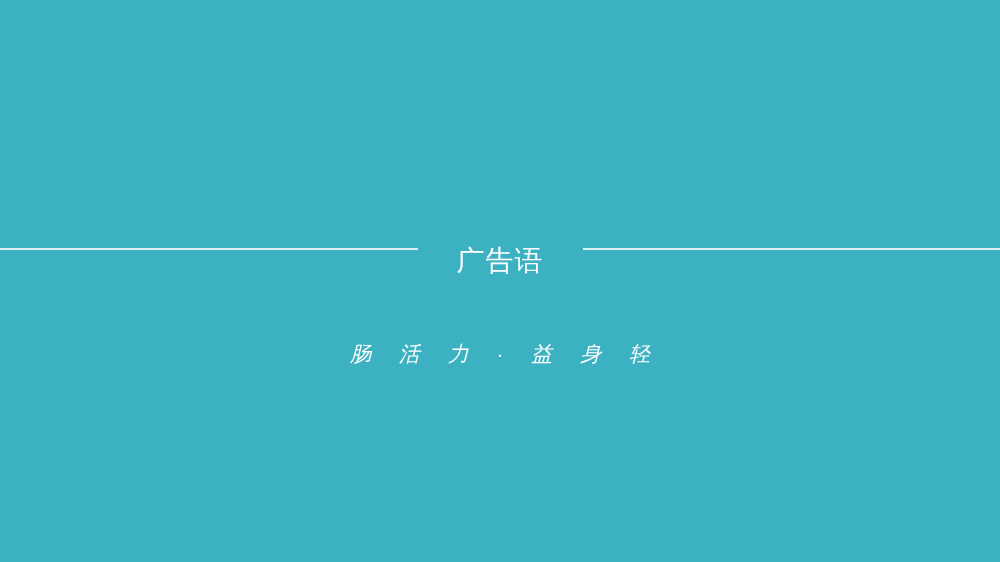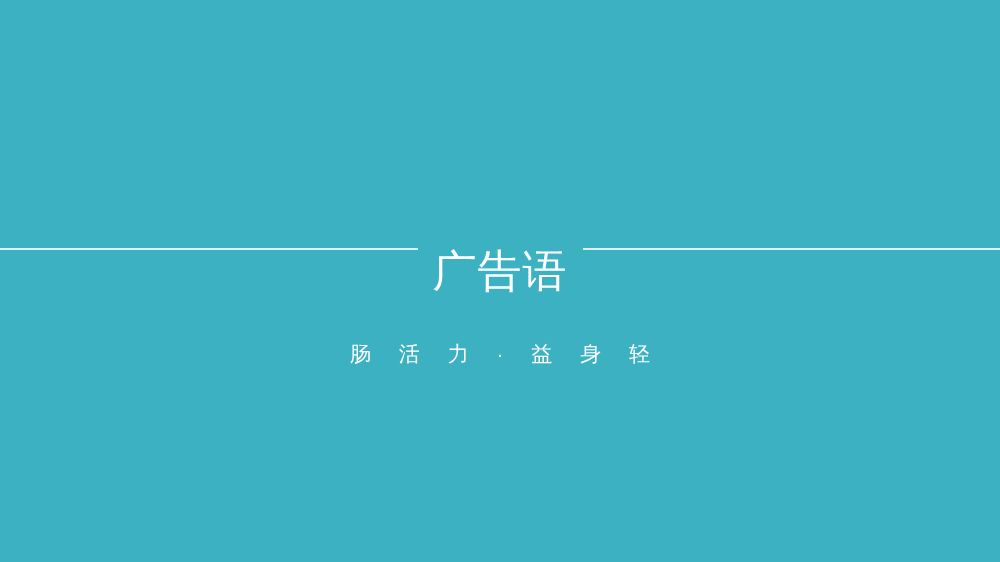--- a/index.html
+++ b/index.html
@@ -51,34 +51,35 @@
     position: absolute;
     left: 0;
     top: 214px;
     width: 1000px;
     text-align: center;
   }
 
   .title {
     display: inline-block;
     color: #ffffff;
-    font-size: 44px;
+    font-size: 28px;
     line-height: 56px;
     font-weight: 300;
     letter-spacing: 1px;
     white-space: nowrap;
   }
 
   
   .subtitle-wrap {
     position: absolute;
     left: 0;
     top: 316px;
     width: 1000px;
     text-align: center;
+    font-style: italic;
   }
 
   .subtitle {
     display: inline-block;
     color: #ffffff;
     font-size: 21px;
     line-height: 34px;
     font-weight: 300;
     letter-spacing: 11px;
     

